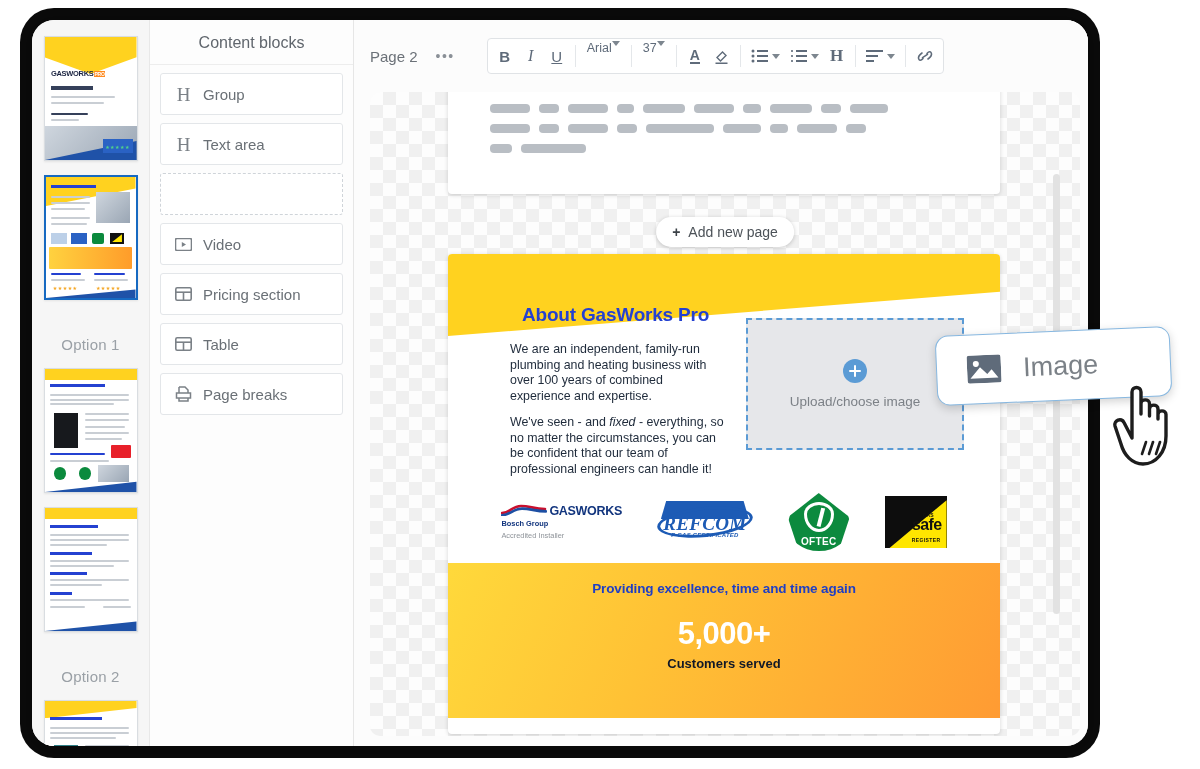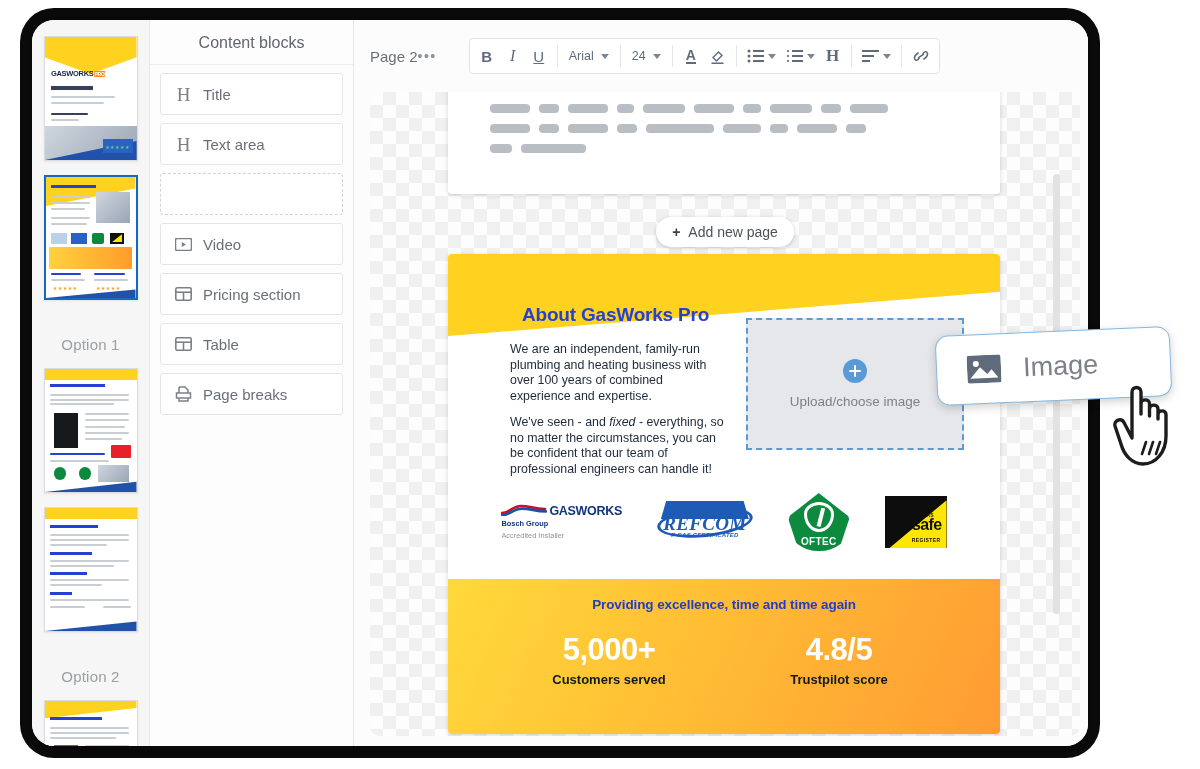--- a/index.html
+++ b/index.html
@@ -128,21 +128,21 @@
     background: #fcfcfc;
   }
   .toolbar-row {
     height: 72px;
     display: flex; align-items: center;
     padding-left: 16px;
     background: #fcfcfc;
   }
   .page-label {
     font-size: 15px; color: #6b7178;
-    display: flex; align-items: center; gap: 0;
+    display: flex; align-items: center; gap: 18px;
     margin-right: 32px;
   }
   .dots-btn { letter-spacing: 1.5px; font-size: 14px; color: #8a9097; cursor: pointer; }
 
   .toolbar {
     display: flex; align-items: center;
     height: 36px;
     background: #fff;
     border: 1px solid #e0e3e6;
     border-radius: 4px;
@@ -151,21 +151,21 @@
   .tb-btn {
     height: 30px; min-width: 26px;
     display: flex; align-items: center; justify-content: center;
     color: #5f6b7a; font-size: 15px;
     padding: 0 5px;
     cursor: pointer;
     border-radius: 3px;
   }
   .tb-sep { width: 1px; height: 22px; background: #e4e7ea; margin: 0 5px; }
   .tb-select {
-    display: flex; align-items: center; gap: 7px;
+    display: flex; 
     font-size: 12.5px; color: #5f6b7a;
     padding: 0 6px; height: 30px; cursor: pointer;
   }
   .caret { width:0;height:0;border-left:4px solid transparent;border-right:4px solid transparent;border-top:5px solid #7d868f; }
   .tb-bold   { font-weight: 700; font-size: 15px; }
   .tb-italic { font-style: italic; font-family:"Liberation Serif",serif; font-size: 16px; }
   .tb-under  { text-decoration: underline; font-size: 15px; }
   .tb-h      { font-family:"Liberation Serif",serif; font-weight:700; font-size:17px; }
   .tb-a      { font-weight:700; font-size:14px; border-bottom:2px solid #5f6b7a; line-height:1.05; }
 
@@ -290,21 +290,21 @@
 
   .gassafe { position:relative; width:62px; height:52px; background:#0d0d0d; }
   .gassafe .gs-tri { position:absolute; inset:0; background:#ffe600;
                      clip-path: polygon(100% 8%, 100% 100%, 8% 100%); }
   .gassafe .gs-gas { position:absolute; right:13px; top:16px; font-size:5px; font-weight:800; color:#111; }
   .gassafe .gs-safe { position:absolute; right:5px; top:20px; font-size:16px; font-weight:800; color:#111; letter-spacing:-.6px; }
   .gassafe .gs-reg  { position:absolute; right:6px; bottom:5px; font-size:5px; font-weight:800; color:#111; letter-spacing:.4px; }
 
   
   .stats-banner {
-    position: absolute; left: 0; bottom: 0; width: 100%; height: 155px;
+    position: absolute; left: 0; bottom: 16px; width: 100%; height: 155px;
     background: linear-gradient(115deg, #ffd93b 0%, #ffc235 38%, #ff9b33 100%);
     padding-top: 18px;
   }
   .stats-head {
     text-align: center; font-size: 13.5px; font-weight: 700; color: #1f3fc4; letter-spacing:-.1px;
   }
   .stats-row { display: flex; margin-top: 22px; padding: 0 46px; }
   .stat { flex: 1; text-align: center; }
   .stat .num { font-size: 31px; font-weight: 700; color: #fff; line-height: 1.05; letter-spacing: -.5px; }
   .stat .cap { margin-top: 5px; font-size: 13px; font-weight: 700; color: #111827; line-height: 15px; }
@@ -450,21 +450,21 @@
         </div>
       </div>
     </div>
 
     <div class="blocks-panel">
       <div class="blocks-title">Content blocks</div>
       <div class="blocks-list">
 
         <div class="block-item">
           <span class="bi-icon h-glyph">H</span>
-          <span>Title</span>
+          <span>Group</span>
         </div>
 
         <div class="block-item">
           <span class="bi-icon h-glyph">H</span>
           <span>Text area</span>
         </div>
 
         <div class="block-item ghost">
           <span></span>
         </div>
@@ -529,21 +529,21 @@
           <div class="tb-btn tb-under">U</div>
           <div class="tb-sep"></div>
 
           <div class="tb-select">
             <span>Arial</span>
             <span class="caret"></span>
           </div>
           <div class="tb-sep"></div>
 
           <div class="tb-select">
-            <span>24</span>
+            <span>37</span>
             <span class="caret"></span>
           </div>
           <div class="tb-sep"></div>
 
           <div class="tb-btn">
             <span class="tb-a">A</span>
           </div>
           <div class="tb-btn">
             <svg width="17" height="17" viewBox="0 0 17 17">
               <path d="M4 9.5 L9.5 4 L13 7.5 L7.5 13 Z" fill="none" stroke="#5f6b7a" stroke-width="1.4"></path>
@@ -696,24 +696,20 @@
               </div>
             </div>
 
             <div class="stats-banner">
               <div class="stats-head">Providing excellence, time and time again</div>
               <div class="stats-row">
                 <div class="stat">
                   <div class="num">5,000+</div>
                   <div class="cap">Customers served</div>
                 </div>
-                <div class="stat">
-                  <div class="num">4.8/5</div>
-                  <div class="cap">Trustpilot score</div>
-                </div>
               </div>
             </div>
           </div>
 
           <div class="v-scroll"></div>
         </div>
       </div>
     </div>
   </div>
 

